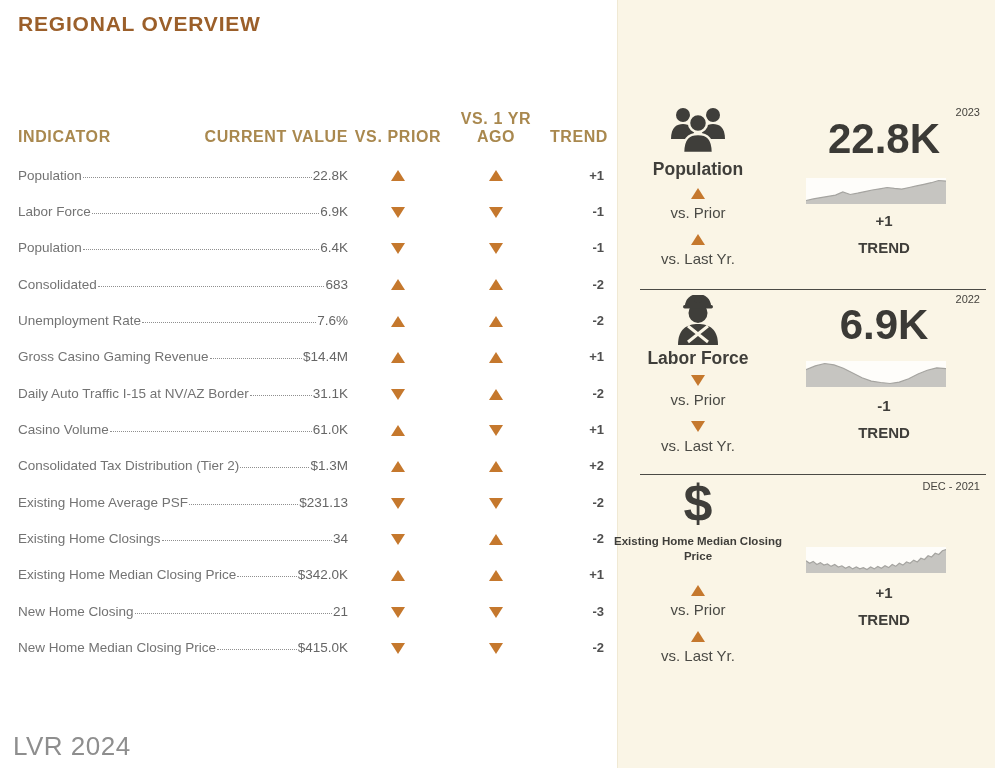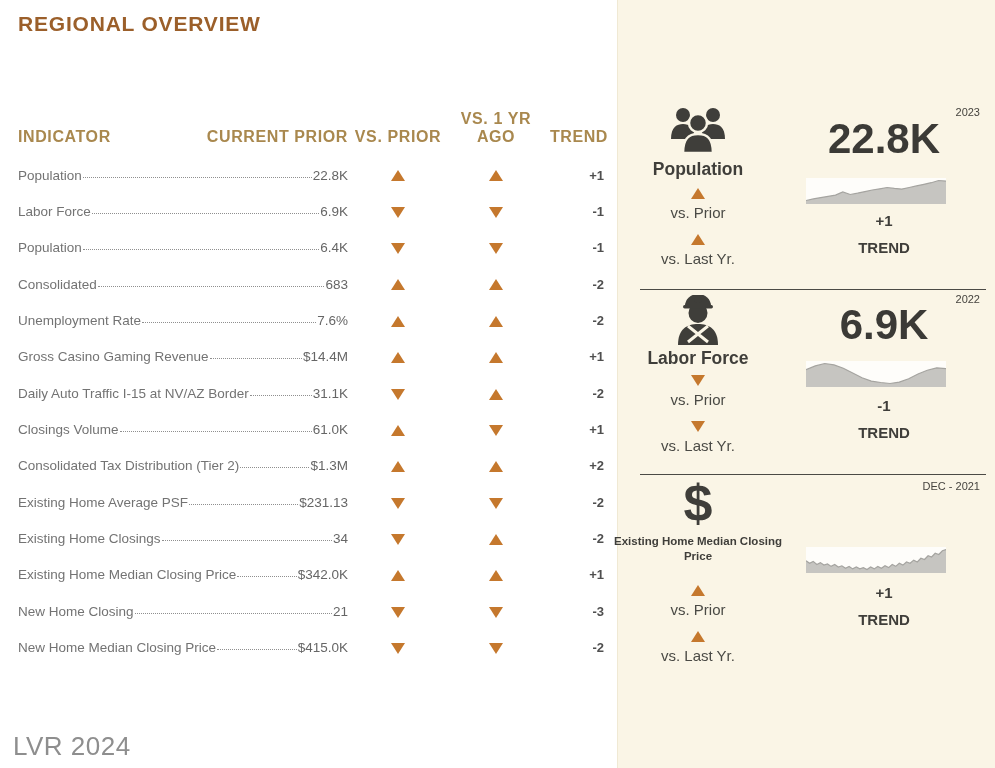--- a/index.html
+++ b/index.html
@@ -60,21 +60,21 @@
 <body>
 
 <div class="page">
 
   <div class="title">REGIONAL OVERVIEW</div>
 
   <div class="table">
     <div class="thead">
       <div class="h-name">
         <span>INDICATOR</span>
-        <span>CURRENT PRIOR</span>
+        <span>CURRENT VALUE</span>
       </div>
       <div class="h-prior">VS. PRIOR</div>
       <div class="h-yr">VS. 1 YR AGO</div>
       <div class="h-trend">TREND</div>
     </div>
     <div class="rows">
         <div class="trow">
           <div class="c-name">
             <span class="lab">Population</span>
             <span class="lead"></span>
@@ -139,21 +139,21 @@
             <span class="lab">Daily Auto Traffic I-15 at NV/AZ Border</span>
             <span class="lead"></span>
             <span class="val">31.1K</span>
           </div>
           <div class="c-prior"><span class="tri down"></span></div>
           <div class="c-yr"><span class="tri up"></span></div>
           <div class="c-trend">-2</div>
         </div>
         <div class="trow">
           <div class="c-name">
-            <span class="lab">Closings Volume</span>
+            <span class="lab">Casino Volume</span>
             <span class="lead"></span>
             <span class="val">61.0K</span>
           </div>
           <div class="c-prior"><span class="tri up"></span></div>
           <div class="c-yr"><span class="tri down"></span></div>
           <div class="c-trend">+1</div>
         </div>
         <div class="trow">
           <div class="c-name">
             <span class="lab">Consolidated Tax Distribution (Tier 2)</span>

